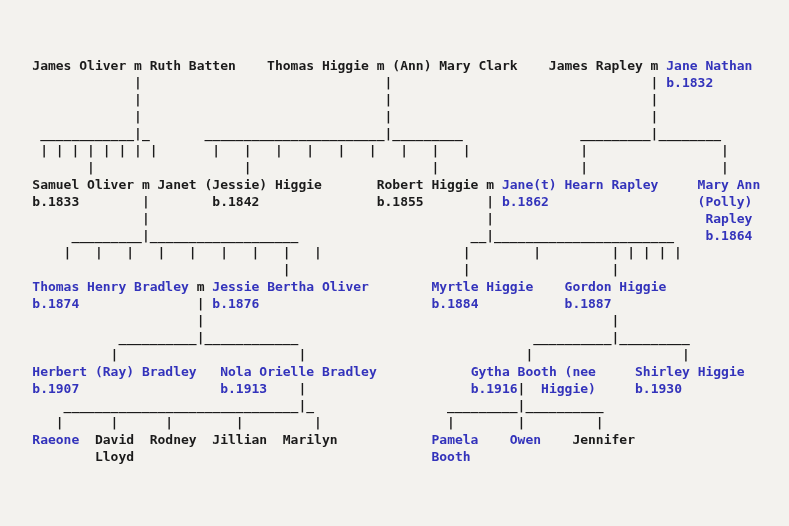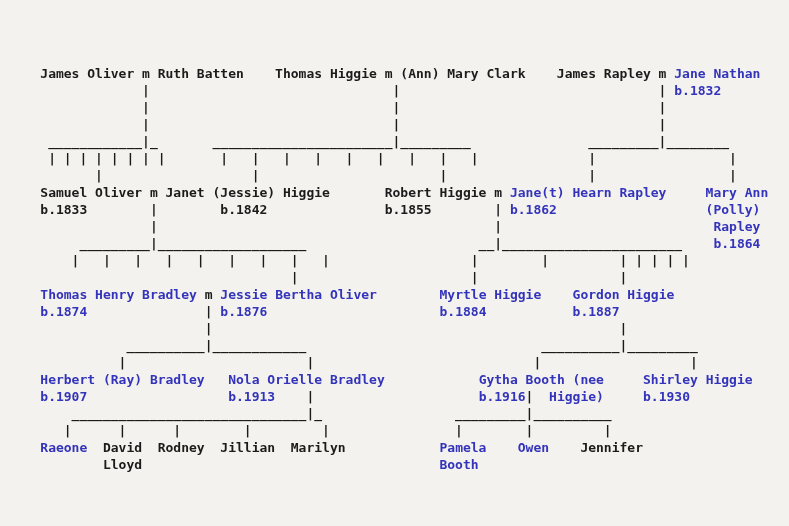--- a/index.html
+++ b/index.html
@@ -10,21 +10,21 @@
   }
   .tree{
     font-family:"DejaVu Sans Mono","Liberation Mono",monospace;
     font-weight:bold;
     font-size:13px;
     line-height:17px;
     letter-spacing:0;
     white-space:pre;
     color:#1b1b1b;
     padding:57px 0 0 1px;
-    margin:8px;
+    margin:0;
   }
   .tree-line{white-space:pre;height:17px}
   .seg{white-space:pre}
   .seg.blue{color:#3333bb}
 </style>
 </head>
 <body>
 
 <div class="tree"><div class="tree-line"><span class="seg">    James Oliver m Ruth Batten    Thomas Higgie m (Ann) Mary Clark    James Rapley m </span><span class="seg blue">Jane Nathan</span></div><div class="tree-line"><span class="seg">                 |                               |                                 | </span><span class="seg blue">b.1832</span></div><div class="tree-line"><span class="seg">                 |                               |                                 |</span></div><div class="tree-line"><span class="seg">                 |                               |                                 |</span></div><div class="tree-line"><span class="seg">     ____________|_       _______________________|_________               _________|________</span></div><div class="tree-line"><span class="seg">     | | | | | | | |       |   |   |   |   |   |   |   |   |              |                 |</span></div><div class="tree-line"><span class="seg">           |                   |                       |                  |                 |</span></div><div class="tree-line"><span class="seg">    Samuel Oliver m Janet (Jessie) Higgie       Robert Higgie m </span><span class="seg blue">Jane(t)</span><span class="seg"> </span><span class="seg blue">Hearn Rapley</span><span class="seg">     </span><span class="seg blue">Mary Ann</span></div><div class="tree-line"><span class="seg">    b.1833        |        b.1842               b.1855        | </span><span class="seg blue">b.1862</span><span class="seg">                   </span><span class="seg blue">(Polly)</span></div><div class="tree-line"><span class="seg">                  |                                           |                           </span><span class="seg blue">Rapley</span></div><div class="tree-line"><span class="seg">         _________|___________________                      __|_______________________    </span><span class="seg blue">b.1864</span></div><div class="tree-line"><span class="seg">        |   |   |   |   |   |   |   |   |                  |        |         | | | | |</span></div><div class="tree-line"><span class="seg">                                    |                      |                  |</span></div><div class="tree-line"><span class="seg">    </span><span class="seg blue">Thomas Henry Bradley</span><span class="seg"> m </span><span class="seg blue">Jessie Bertha Oliver</span><span class="seg">        </span><span class="seg blue">Myrtle Higgie</span><span class="seg">    </span><span class="seg blue">Gordon Higgie</span></div><div class="tree-line"><span class="seg">    </span><span class="seg blue">b.1874</span><span class="seg">               | </span><span class="seg blue">b.1876</span><span class="seg">                      </span><span class="seg blue">b.1884</span><span class="seg">           </span><span class="seg blue">b.1887</span></div><div class="tree-line"><span class="seg">                         |                                                    |</span></div><div class="tree-line"><span class="seg">               __________|____________                              __________|_________</span></div><div class="tree-line"><span class="seg">              |                       |                            |                   |</span></div><div class="tree-line"><span class="seg">    </span><span class="seg blue">Herbert (Ray) Bradley</span><span class="seg">   </span><span class="seg blue">Nola Orielle Bradley</span><span class="seg">            </span><span class="seg blue">Gytha Booth (nee</span><span class="seg">     </span><span class="seg blue">Shirley Higgie</span></div><div class="tree-line"><span class="seg">    </span><span class="seg blue">b.1907</span><span class="seg">                  </span><span class="seg blue">b.1913</span><span class="seg">    |                     </span><span class="seg blue">b.1916</span><span class="seg">|  </span><span class="seg blue">Higgie)</span><span class="seg">     </span><span class="seg blue">b.1930</span></div><div class="tree-line"><span class="seg">        ______________________________|_                 _________|__________</span></div><div class="tree-line"><span class="seg">       |      |      |        |         |                |        |         |</span></div><div class="tree-line"><span class="seg">    </span><span class="seg blue">Raeone</span><span class="seg">  David  Rodney  Jillian  Marilyn            </span><span class="seg blue">Pamela</span><span class="seg">    </span><span class="seg blue">Owen</span><span class="seg">    Jennifer</span></div><div class="tree-line"><span class="seg">            Lloyd                                      </span><span class="seg blue">Booth</span></div></div>
 

